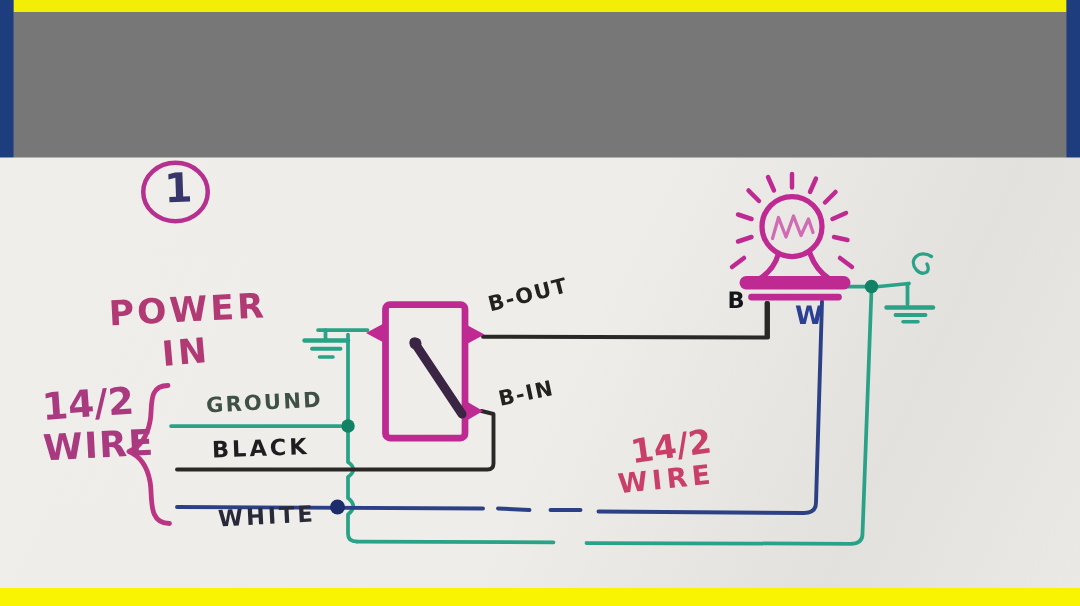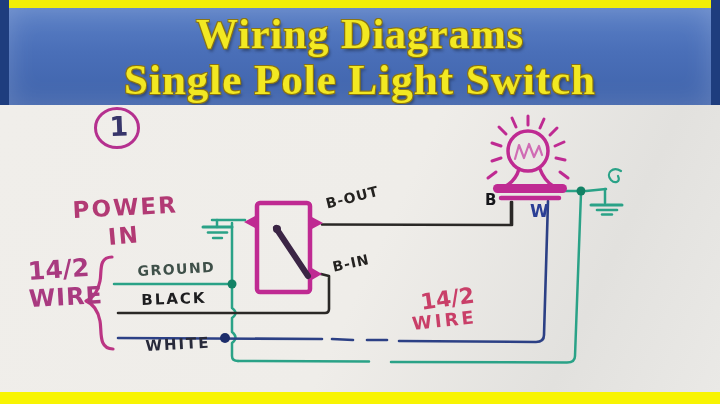--- a/index.html
+++ b/index.html
@@ -54,24 +54,20 @@
 </head>
 <body>
 
 <div class="stage">
 
   <div class="top-strip"></div>
   <div class="side-bar left"></div>
   <div class="side-bar right"></div>
   <div class="bottom-strip"></div>
 
-  <div class="banner">
-    <div class="line l1">Wiring Diagrams</div>
-    <div class="line l2">Single Pole Light Switch</div>
-  </div>
 
   <div class="whiteboard"></div>
 
   <svg class="overlay" width="720" height="404" viewBox="0 0 720 404" fill="none" stroke-linecap="round" stroke-linejoin="round">
 
     <ellipse cx="117" cy="128" rx="21.5" ry="19.5" stroke="#b5308f" stroke-width="3"></ellipse>
 
     <path d="M112,257 C98,257 102,272 100,281 C98,292 93,298 86,301 C93,304 98,310 100,321 C102,331 98,349 113,349" stroke="#bb3583" stroke-width="3.2"></path>
 
     <g stroke="#2aa287" stroke-width="2.5">

